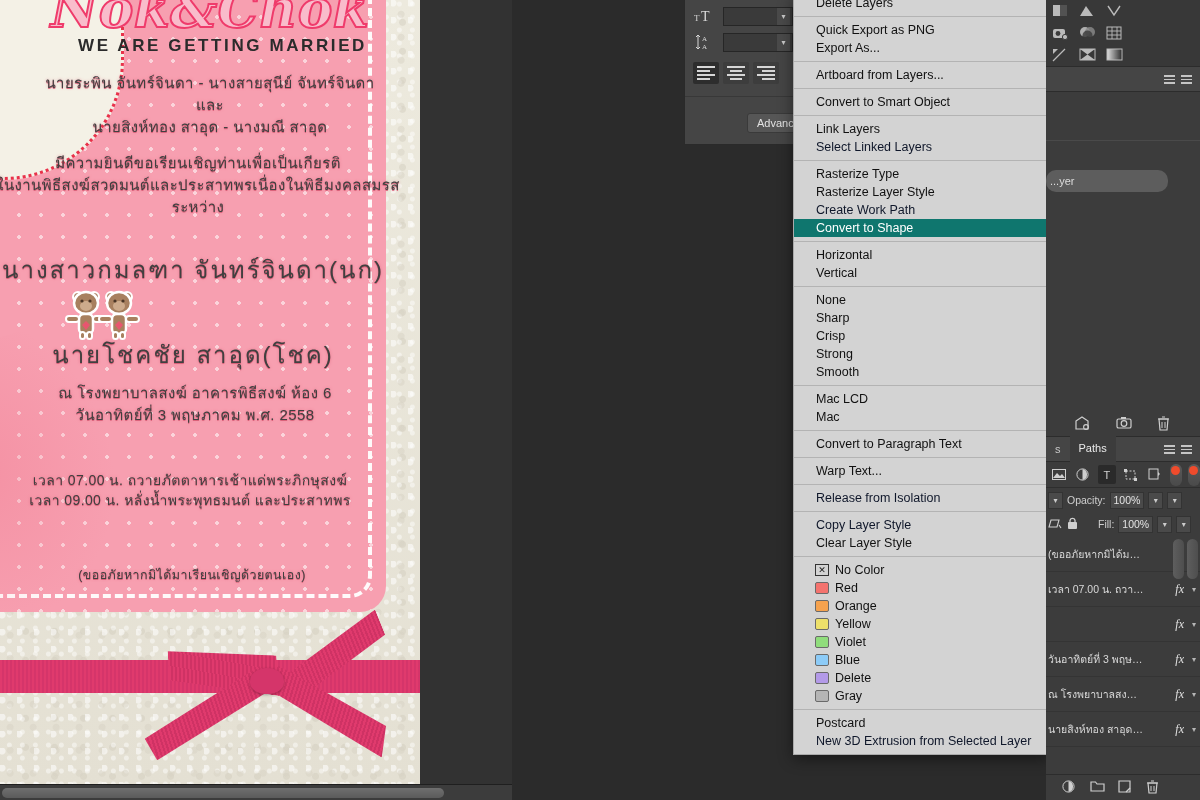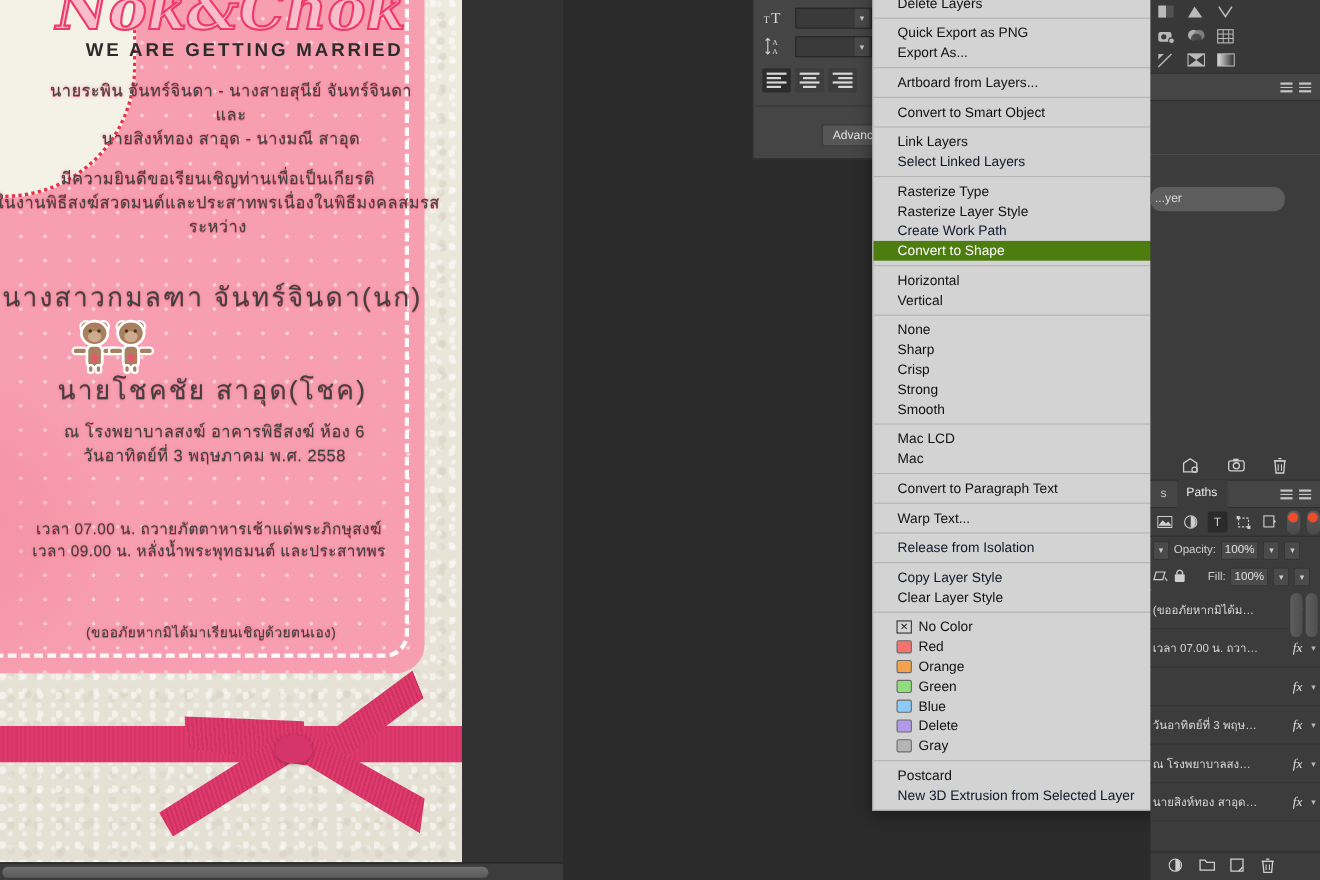--- a/index.html
+++ b/index.html
@@ -192,21 +192,21 @@
     font-size: 12.5px; color: #111;
     padding-bottom: 4px;
   }
   .mi {
     height: 18px; line-height: 18px;
     padding-left: 22px;
     white-space: nowrap;
     position: relative;
   }
   .mi.disabled { color: #0f172a; }
-  .mi.sel { background: #4d7c0f; color: #ffffff; }
+  .mi.sel { background: #0f766e; color: #ffffff; }
   .msep { height: 1px; background: #b3b3b3; margin: 4px 0; }
   .swatch {
     position: absolute; left: 21px; top: 3px;
     width: 14px; height: 12px;
     border: 1px solid #6a6a6a; border-radius: 2px;
   }
   .mi.color { padding-left: 41px; }
   .nocolor-box {
     position: absolute; left: 21px; top: 3px;
     width: 14px; height: 12px; border: 1px solid #333; background: #d3d3d3;
@@ -502,22 +502,26 @@
     </div>
     <div class="mi color">
       <span class="swatch" style="background:#f4736e"></span>
       <span>Red</span>
     </div>
     <div class="mi color">
       <span class="swatch" style="background:#f5a council;background:#f5a24e"></span>
       <span>Orange</span>
     </div>
     <div class="mi color">
+      <span class="swatch" style="background:#ede06a"></span>
+      <span>Yellow</span>
+    </div>
+    <div class="mi color">
       <span class="swatch" style="background:#90dd7c"></span>
-      <span>Green</span>
+      <span>Violet</span>
     </div>
     <div class="mi color">
       <span class="swatch" style="background:#8ccbf7"></span>
       <span>Blue</span>
     </div>
     <div class="mi color">
       <span class="swatch" style="background:#b39ae8"></span>
       <span>Delete</span>
     </div>
     <div class="mi color">

